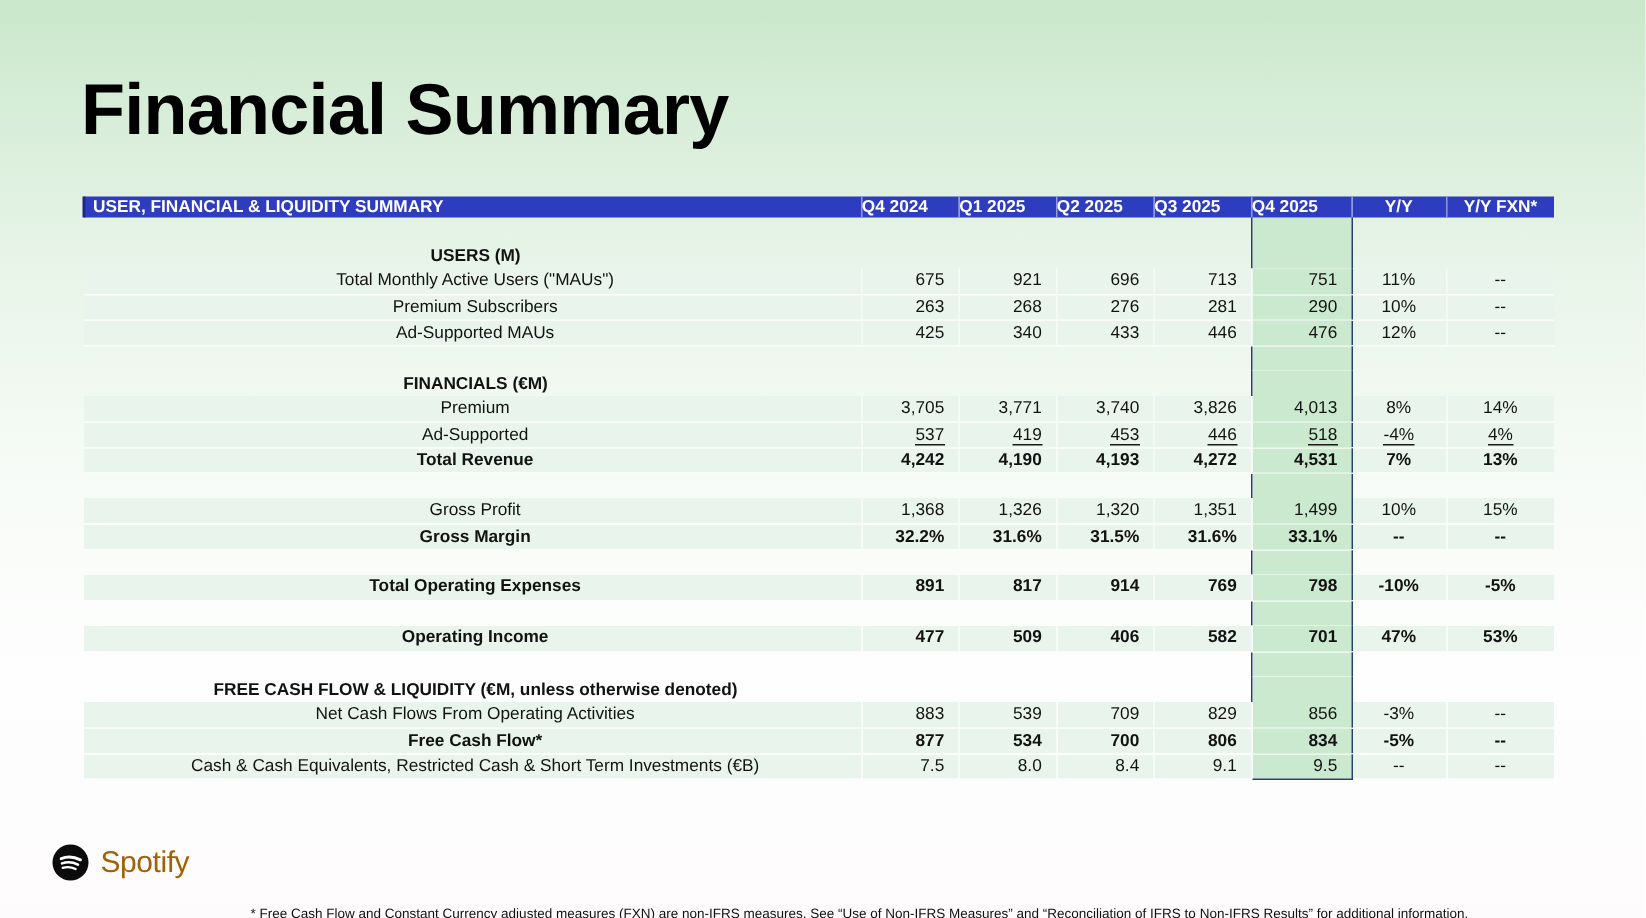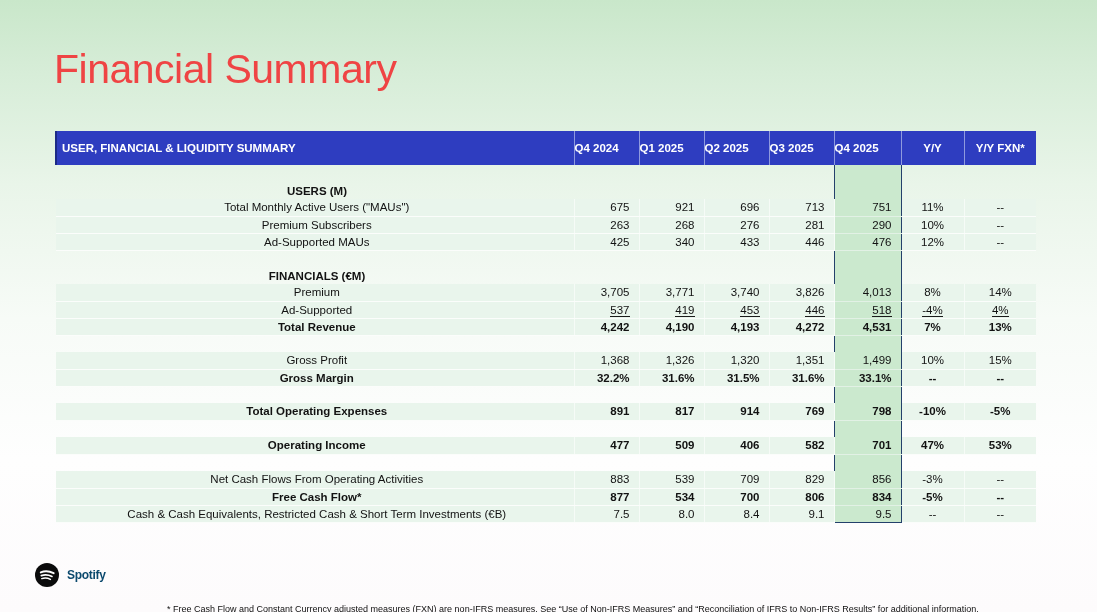--- a/index.html
+++ b/index.html
@@ -1,42 +1,42 @@
 <!DOCTYPE html>
 <html><head>
 <meta charset="utf-8">
 <style>
   html,body{margin:0;padding:0;}
   body{
     width:1097px;height:612px;position:relative;overflow:hidden;
     background:linear-gradient(180deg,#c9e7ca 0%,#d7edd8 12%,#e9f5e9 30%,#f7fbf7 52%,#fefefe 75%,#fdfbfc 100%);
     font-family:"Liberation Sans","DejaVu Sans",sans-serif;color:#141414;
   }
-  .title{position:absolute;left:54px;top:46px;margin:0;font-size:41px;font-weight:400;color:#ef4444;letter-spacing:-0.5px;}
+  .title{position:absolute;left:54px;top:46px;margin:0;font-size:48px;font-weight:700;color:#000000;letter-spacing:-0.5px;}
   .fin-table{position:absolute;left:55px;top:131px;width:980px;border-collapse:collapse;table-layout:fixed;font-size:11.5px;color:#121212;}
-  thead th{background:#2e3dc0;color:#ffffff;height:34px;font-weight:700;padding:0;white-space:nowrap;}
+  thead th{background:#2e3dc0;color:#ffffff;height:14px;font-weight:700;padding:0;white-space:nowrap;}
   th.lbl{text-align:left;padding-left:5px;font-size:11.5px;border-left:2px solid #1c2a86;}
   th.q{text-align:left;padding-right:9px;border-left:1px solid #8f9ade;}
   th.ctr{text-align:center;border-left:1px solid #8f9ade;}
   tbody tr{height:17px;}
   td{overflow:hidden;white-space:nowrap;padding:0;}
   td.lbl{text-align:center;padding-left:4px;}
   td.val{text-align:right;padding-right:9px;}
   td.ctr{text-align:center;}
   tr.data td{background:#e9f5ec;border-bottom:1px solid #fbfdfb;}
   tr.data td.val,tr.data td.ctr{border-left:1px solid #f6fbf7;}
   tr.section td{background:transparent;font-weight:700;}
   tr.spacer td{background:transparent;}
   tr.bold td{font-weight:700;}
   tr td.hl{background:#cbe9ce;border-left:1.6px solid #24406b;border-right:1.6px solid #24406b;}
   tr.data td.hl{border-bottom:1px solid #e2f1e5;}
   td.hl-end{border-bottom:1.6px solid #24406b !important;margin-top:43px;}
   .u{border-bottom:1px solid #1a1a1a;padding-bottom:0;}
   .footer-brand{position:absolute;left:34px;top:562px;display:flex;align-items:center;gap:7px;}
-  .brand-name{font-size:12px;font-weight:700;letter-spacing:-0.3px;color:#0c4a6e;}
+  .brand-name{font-size:20px;font-weight:400;letter-spacing:-0.3px;color:#a16207;}
   .footnote{position:absolute;left:167px;top:604px;width:835px;font-size:9px;color:#101010;white-space:nowrap;}
 </style>
 </head>
 <body>
 
 <div class="slide">
 
   <h1 class="title">Financial Summary</h1>
 
   <table class="fin-table">
@@ -236,20 +236,30 @@
         <tr class="spacer">
           <td class="lbl"></td>
           <td class="val"></td>
           <td class="val"></td>
           <td class="val"></td>
           <td class="val"></td>
           <td class="val hl"></td>
           <td class="ctr"></td>
           <td class="ctr"></td>
         </tr>
+        <tr class="section">
+          <td class="lbl">FREE CASH FLOW &amp; LIQUIDITY (€M, unless otherwise denoted)</td>
+          <td class="val"></td>
+          <td class="val"></td>
+          <td class="val"></td>
+          <td class="val"></td>
+          <td class="val hl"></td>
+          <td class="ctr"></td>
+          <td class="ctr"></td>
+        </tr>
         <tr class="data">
           <td class="lbl">Net Cash Flows From Operating Activities</td>
           <td class="val">883</td>
           <td class="val">539</td>
           <td class="val">709</td>
           <td class="val">829</td>
           <td class="val hl">856</td>
           <td class="ctr">-3%</td>
           <td class="ctr">--</td>
         </tr>

